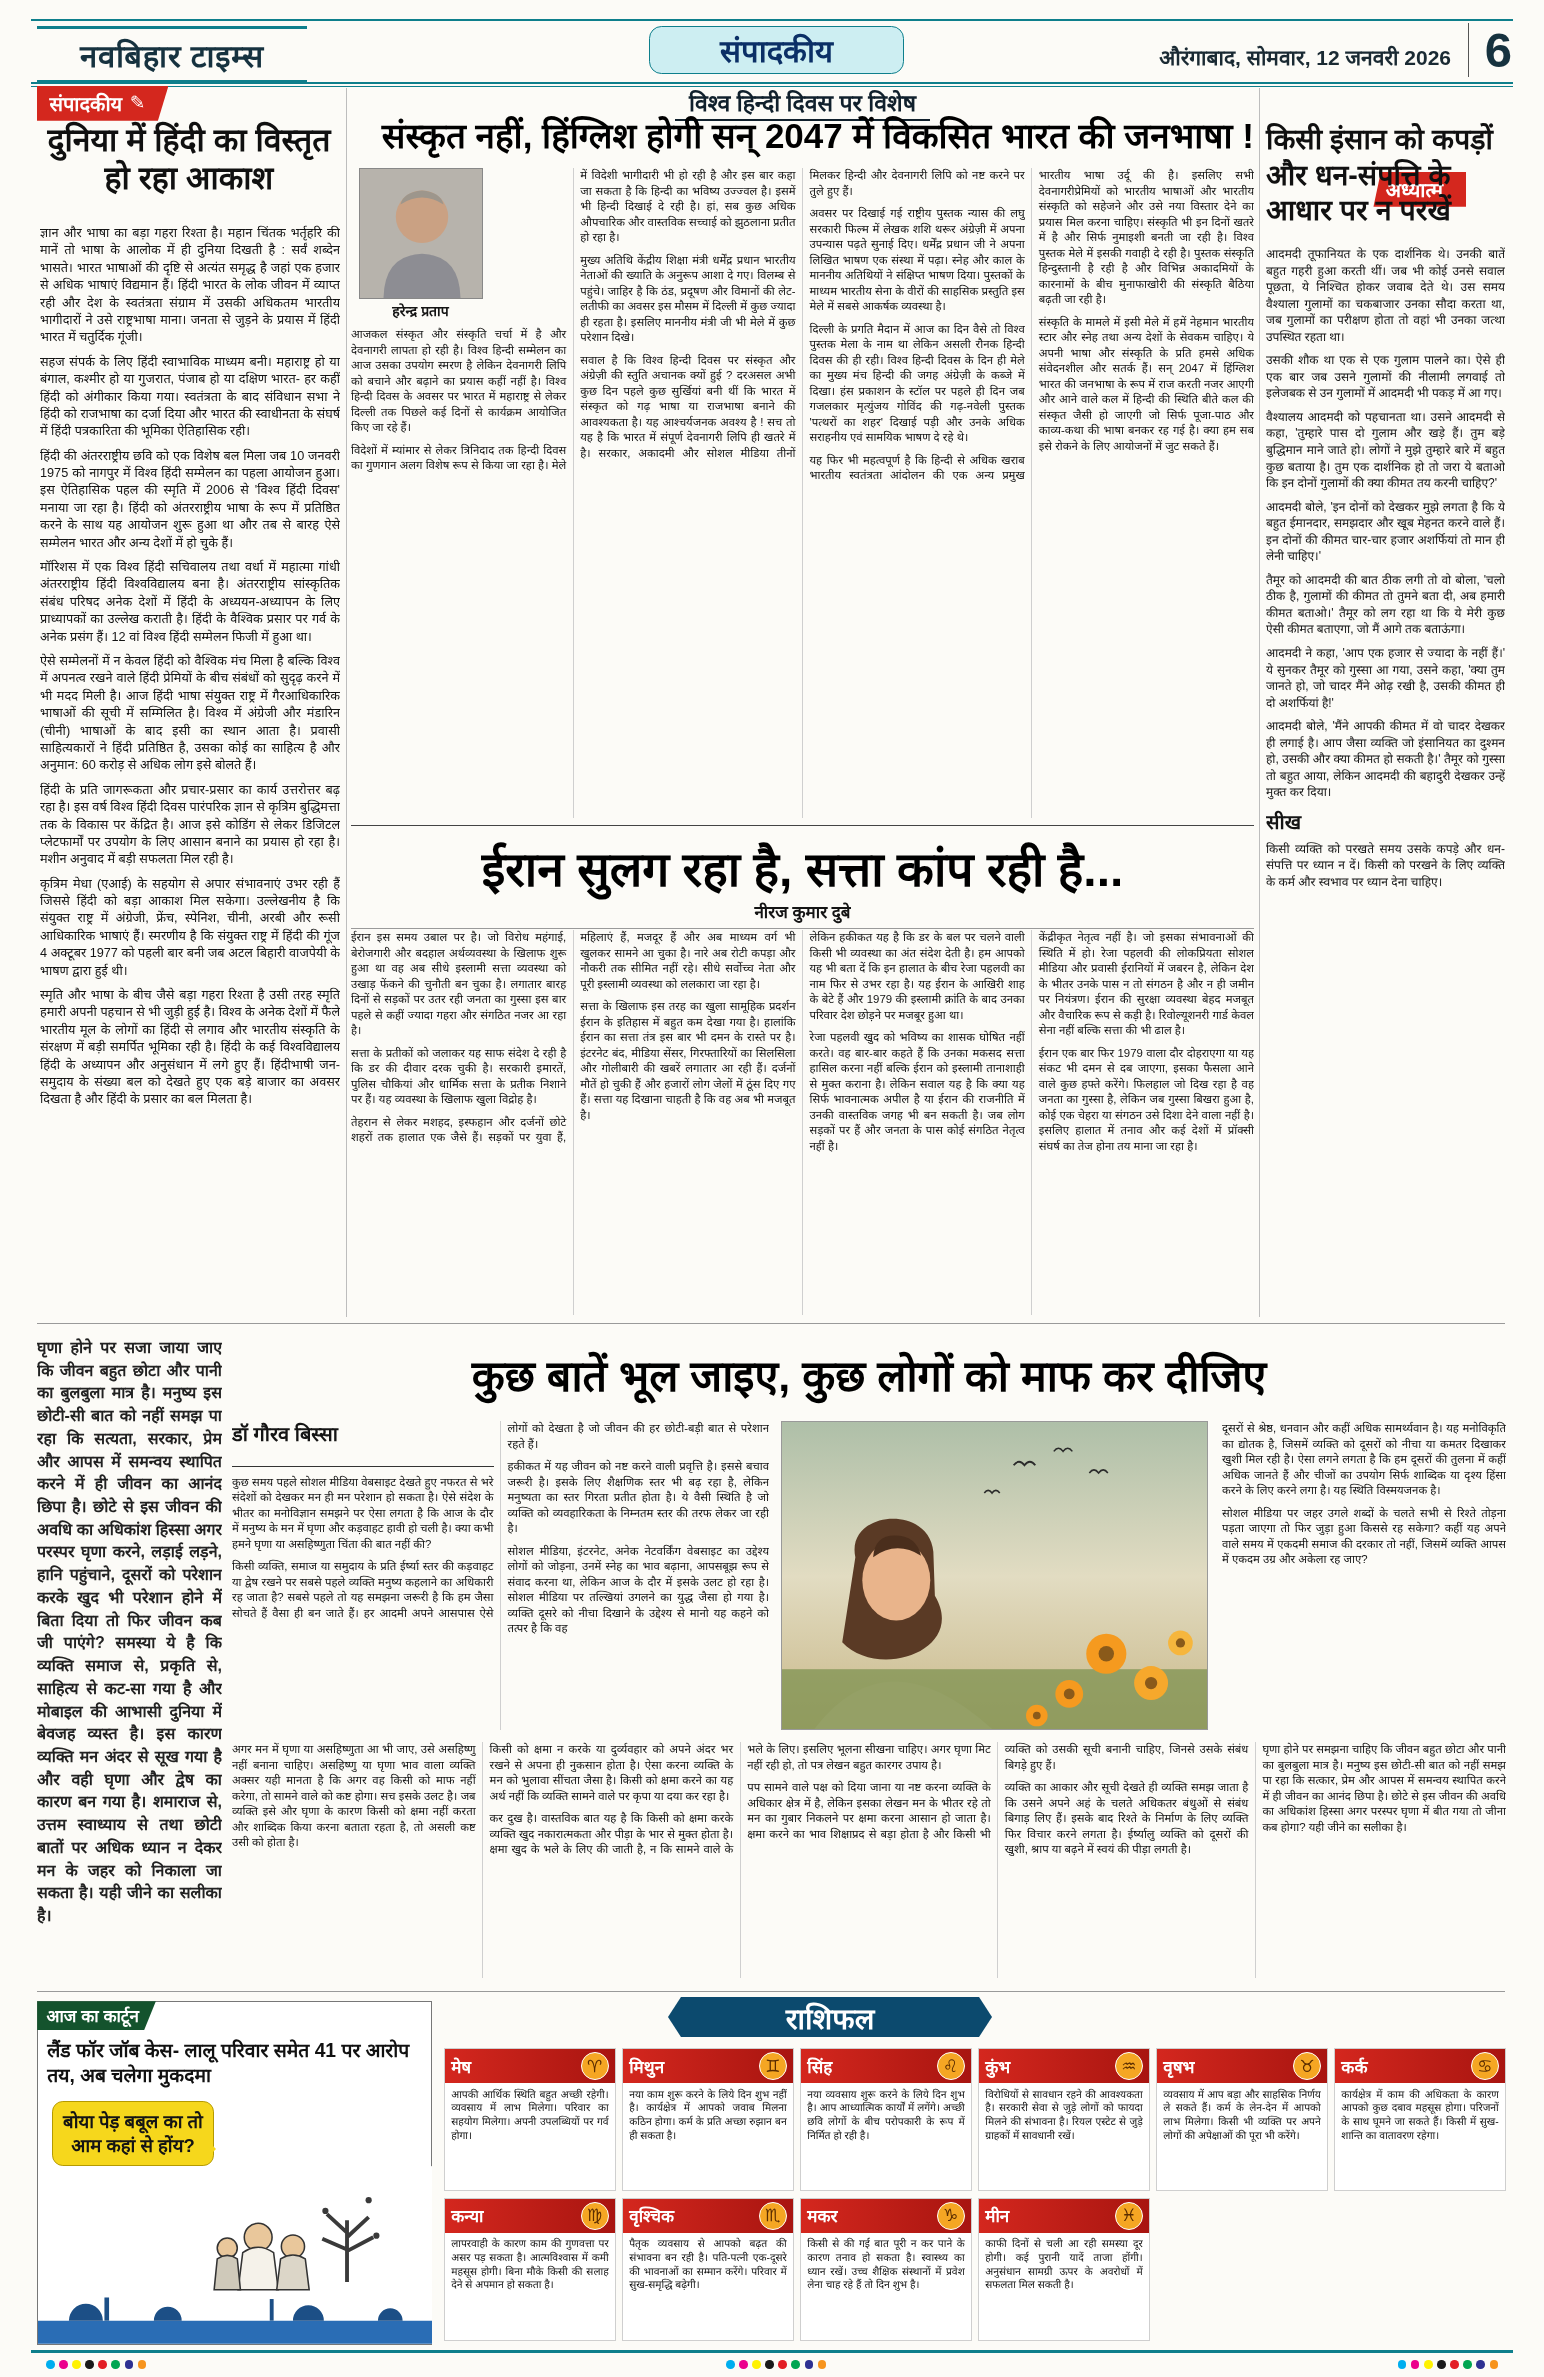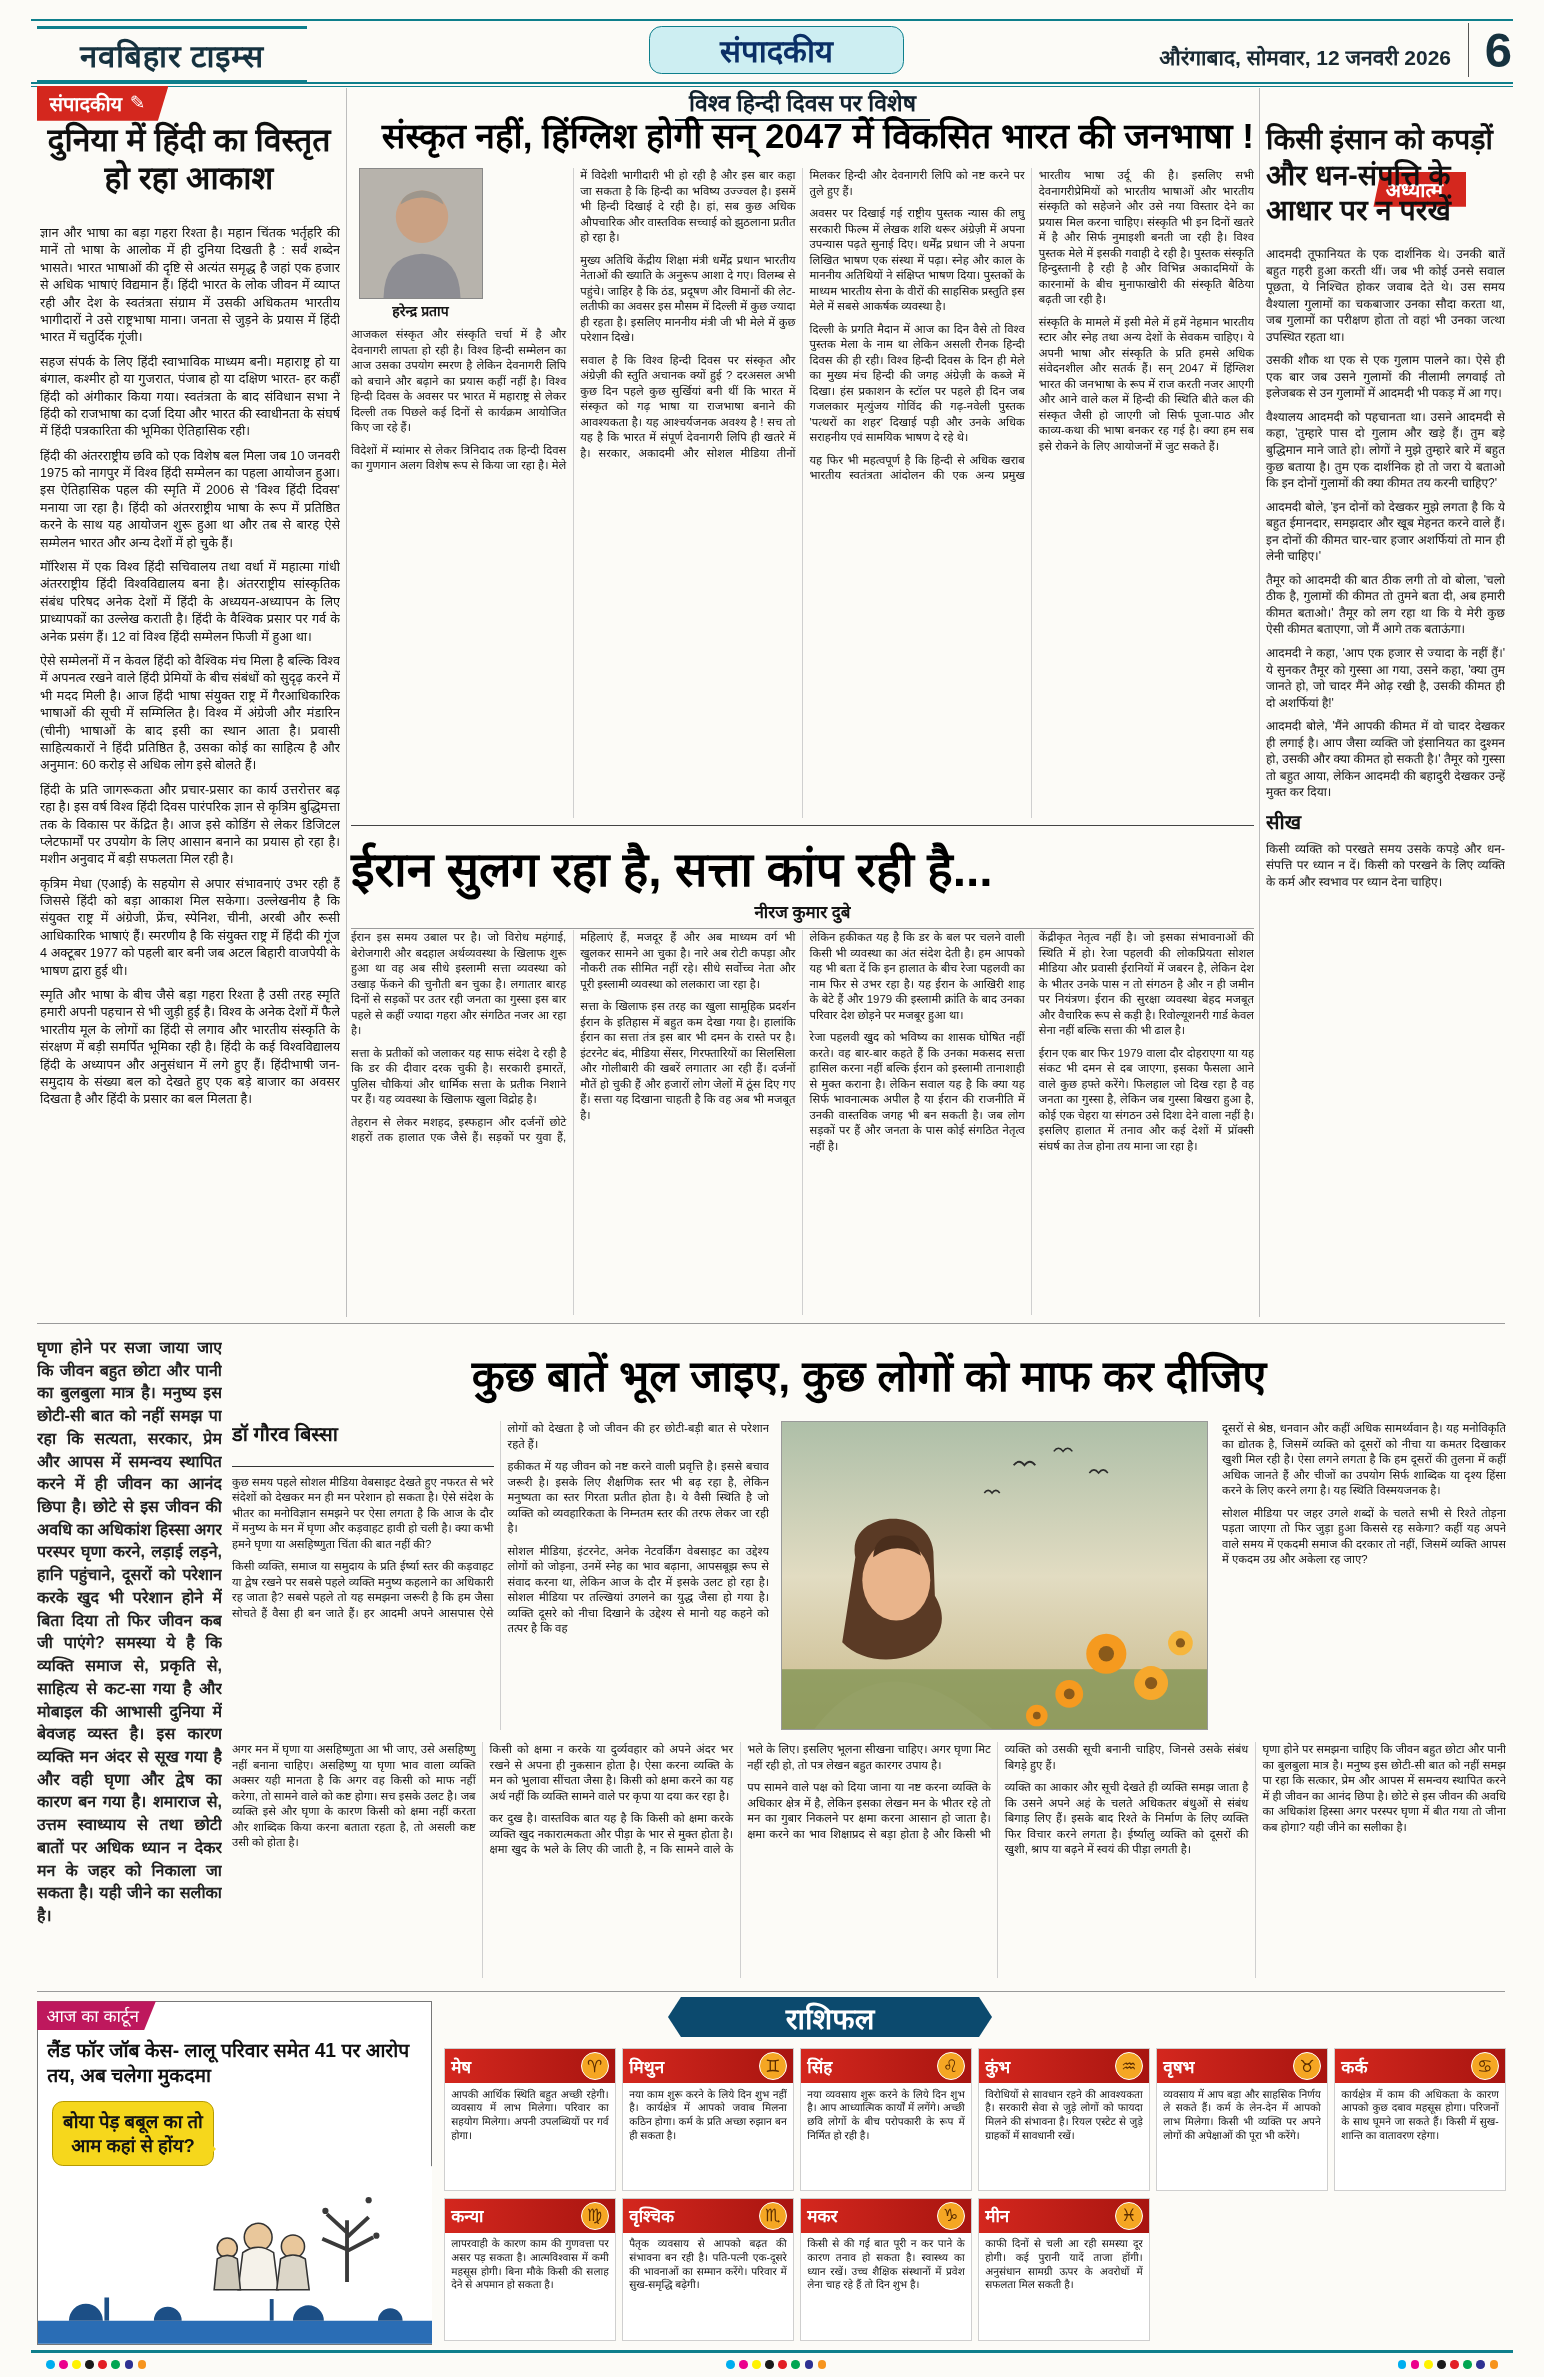--- a/index.html
+++ b/index.html
@@ -72,21 +72,21 @@
     font-size: 35px; font-weight: bold; color: #000; line-height: 1.1;
   }
   .lead-body { left: 351px; top: 168px; width: 903px; height: 650px; font-size: 11.4px; line-height: 1.36; overflow: hidden; }
   .author-fig { width: 139px; margin: 0 0 6.2px 0; break-inside: avoid; }
   .author-photo-box { width: 124px; height: 131px; background: #b9b5ae; border: 0.8px solid #888; margin: 0 auto; position: relative; overflow: hidden; }
   .author-caption { text-align: center; font-weight: bold; font-size: 14px; margin-top: 3.1px; }
 
   
   .iran-rule { left: 351px; width: 903px; top: 825px; border-top: 1.5px solid #444; }
   .iran-headline {
-    left: 351px; top: 835px; width: 903px; 
+    left: 351px; top: 835px; width: 903px; text-align: center;
     font-size: 48px; font-weight: bold; color: #000;
   }
   .iran-byline { left: 351px; top: 900px; width: 903px; text-align: center; font-size: 17px; font-weight: bold; border-bottom: 0.8px solid #9a9a9a; padding-bottom: 4.6px; }
   .iran-body { left: 351px; top: 930px; width: 903px; height: 385px; font-size: 11.4px; line-height: 1.36; overflow: hidden; }
 
   
   .right-tab-wrap { right: 39px; top: 86px; }
   .right-headline {
     left: 1266px; top: 122px; width: 239px;
     font-size: 28.6px; font-weight: bold; line-height: 1.25; color: #101010;
@@ -108,21 +108,21 @@
   .byline-box { font-size: 20px; font-weight: bold; border-bottom: 1.5px solid #333; padding-bottom: 18px; margin-bottom: 7.7px; break-inside: avoid; }
   .main-photo { left: 781px; top: 1421px; width: 427px; height: 309px; border: 0.8px solid #999; overflow: hidden; }
   .forgive-right { left: 1222px; top: 1421px; width: 284px; height: 309px; font-size: 11.4px; line-height: 1.36; overflow: hidden; }
   .forgive-bottom { left: 232px; top: 1742px; width: 1274px; height: 236px; font-size: 11.4px; line-height: 1.36; overflow: hidden; }
 
   
   .band-rule-2 { left: 37px; right: 39px; top: 1991px; }
   .cartoon-box { left: 37px; top: 2001px; width: 395px; height: 344px; border: 0.8px solid #777; background: #fff; }
   .cartoon-label {
     position: absolute; left: -0.8px; top: -0.8px;
-    background: #be185d; color: #fff; font-weight: normal; font-size: 17px; padding: 3.1px 17px 3.1px 9.3px;
+    background: #14532d; color: #fff; font-weight: bold; font-size: 17px; padding: 3.1px 17px 3.1px 9.3px;
     clip-path: polygon(0 0, 100% 0, 90% 100%, 0 100%);
   }
   .cartoon-caption { position: absolute; left: 9.3px; top: 36px; width: 377px; font-size: 19.3px; font-weight: bold; line-height: 1.3; color: #111; }
   .speech-bubble {
     position: absolute; left: 14px; top: 99px; width: 162px;
     background: #f6d71c; border: 1.5px solid #b59a00; border-radius: 10.8px;
     font-size: 18.5px; font-weight: bold; padding: 7.7px 9.3px; line-height: 1.3; text-align: center;
   }
   .speech-bubble:after {
     content: ""; position: absolute; right: -12.4px; top: 60%;

